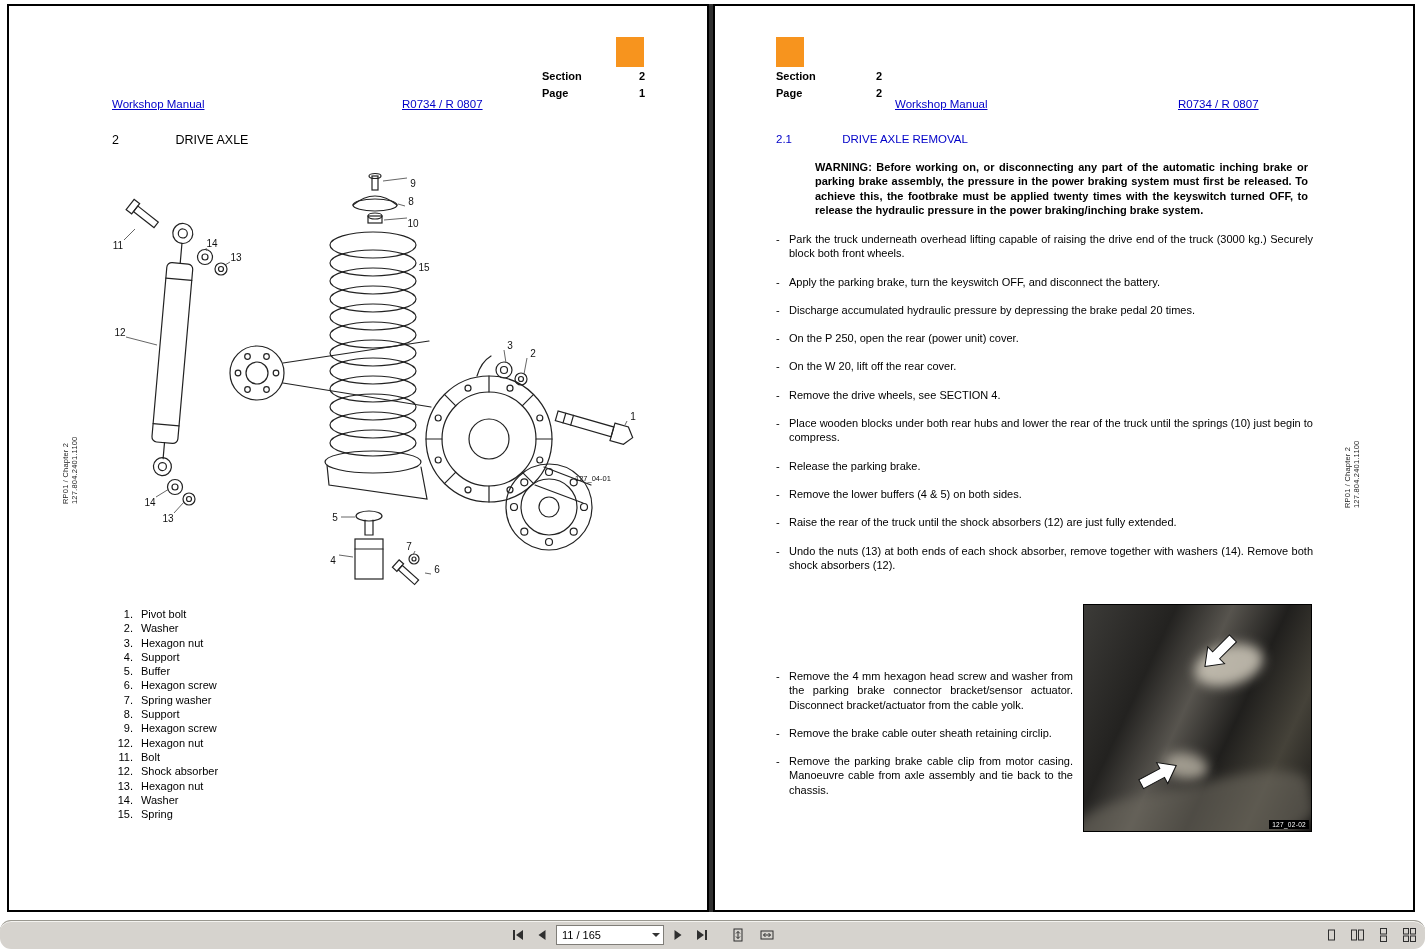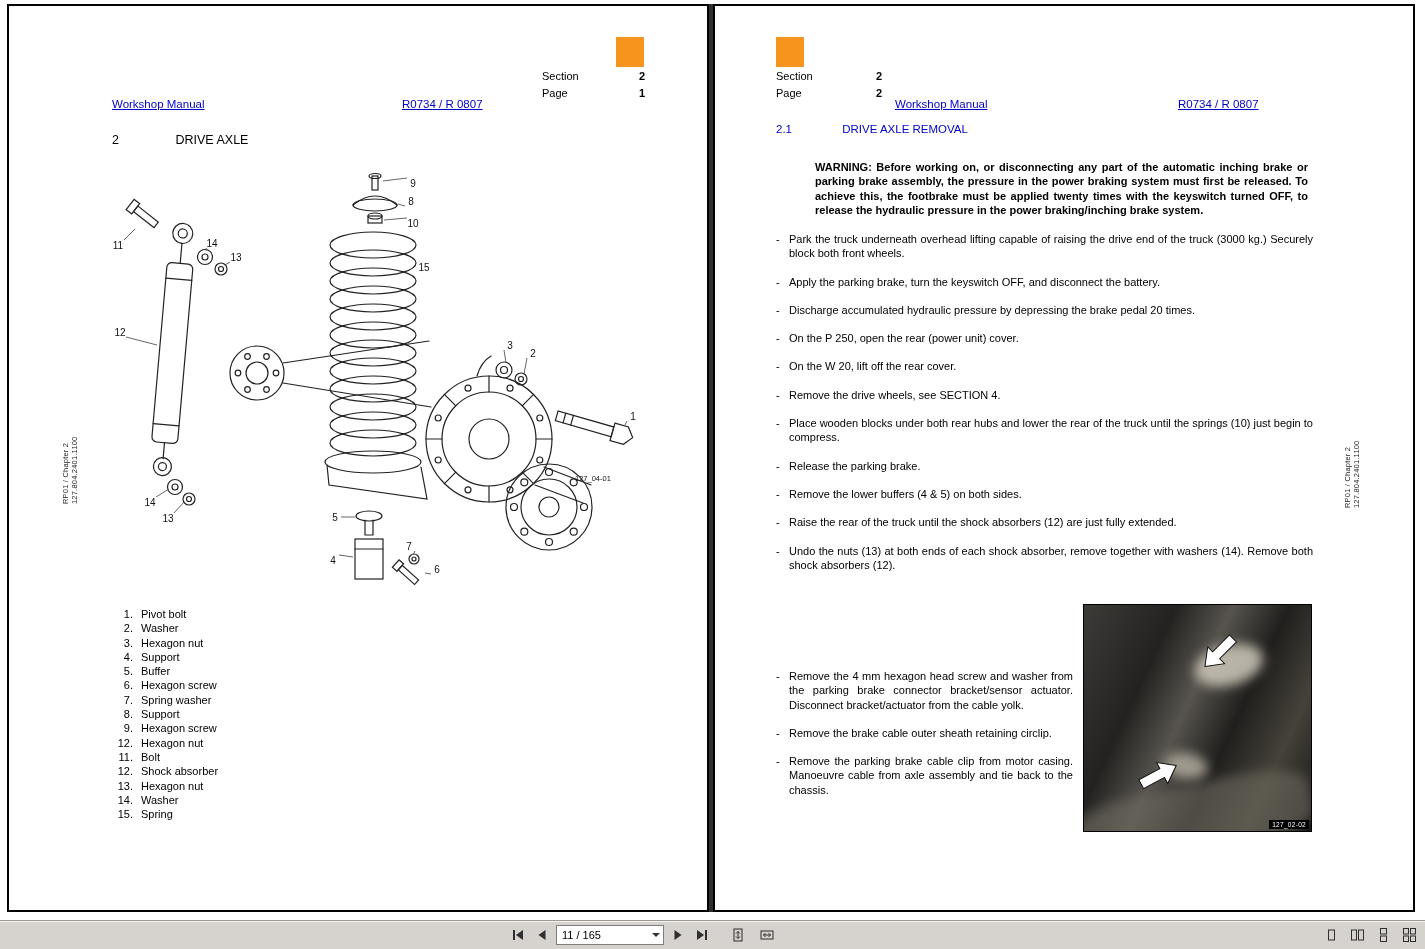--- a/index.html
+++ b/index.html
@@ -9,33 +9,33 @@
 
   
   .doc-area { display:flex; padding:4px 5px 0 7px; height:912px; }
   .page { position:relative; width:702px; height:908px; background:#fff;
           border:2px solid #000; overflow:hidden; }
   .spine { width:4px; height:908px; background:#2f2f2f; }
 
   .orange-sq { position:absolute; width:28px; height:30px; background:var(--accent_orange); }
 
   .meta-row { position:absolute; font-size:11px; display:flex; }
-  .meta-row .lbl { display:inline-block; }
+  .meta-row .lbl { display:inline-block;font-weight:bold; }
   .meta-row .val { font-weight:bold; }
   .lp-meta { left:533px; width:103px; justify-content:space-between; }
   .rp-meta { left:61px; }
   .rp-meta .lbl { width:100px; }
 
   .hdr-link { position:absolute; top:92px; font-size:11.5px; font-weight:normal;
               color:var(--link_blue); text-decoration:underline; cursor:pointer; }
 
   .chapter { position:absolute; font-weight:normal; }
   .lp-chapter { left:103px; top:127px; font-size:12.5px; color:#000; }
   .lp-chapter .num { display:inline-block; width:60px; }
-  .rp-heading { left:61px; top:117px; font-size:11.5px; color:var(--link_blue); }
+  .rp-heading { left:61px; top:127px; font-size:11.5px; color:var(--link_blue); }
   .rp-heading .num { display:inline-block; width:63px; }
 
   .sidenote { position:absolute; writing-mode:vertical-rl; transform:rotate(180deg);
               font-size:7.5px; line-height:9px; letter-spacing:0.2px; color:#222; }
   .lp-sidenote { left:52px; top:408px; height:90px; }
   .rp-sidenote { left:628px; top:412px; height:90px; }
 
   
   .lp-figure { position:absolute; left:88px; top:161px; width:578px; height:448px; }
   .lp-figure svg { width:100%; height:100%; }
@@ -69,21 +69,21 @@
   .ph-blob { position:absolute; border-radius:50%; filter:blur(6px); }
   .ph-b1 { left:110px; top:40px; width:70px; height:40px; background:#cfc9bb; opacity:.85; transform:rotate(-15deg); }
   .ph-b2 { left:80px; top:148px; width:44px; height:26px; background:#b8b2a4; opacity:.8; transform:rotate(10deg); }
   .ph-b3 { left:-10px; top:180px; width:240px; height:70px; background:#6e6a60; opacity:.6; transform:rotate(-12deg); border-radius:30%; }
   .ph-arrows { position:absolute; left:0; top:0; width:100%; height:100%; }
   .ph-ref { position:absolute; right:2px; bottom:2px; background:#000; color:#fff;
             font-size:6.5px; padding:1px 3px; letter-spacing:0.3px; }
 
   
   .toolbar { position:relative; height:29px; margin-top:8px; background:var(--toolbar_bg);
-             border-top:1px solid #9a9890; box-shadow:inset 0 1px 0 #f4f3f0; }
+             border-top:1px solid #9a9890; box-shadow:inset 0 1px 0 #f4f3f0;border-radius:11px; }
   .tb-group { position:absolute; top:3px; display:flex; align-items:center; }
   .tb-nav { left:508px; gap:4px; }
   .tb-fit { left:728px; gap:9px; }
   .tb-layout { right:6px; gap:6px; }
   .tbtn { border:0; background:transparent; padding:0; width:20px; height:22px;
           display:flex; align-items:center; justify-content:center; cursor:pointer; }
   .tbtn svg { display:block; }
   .icon-fill { fill:#2f2f2f; }
   .icon-line { fill:none; stroke:#2f2f2f; stroke-width:1; }
 

